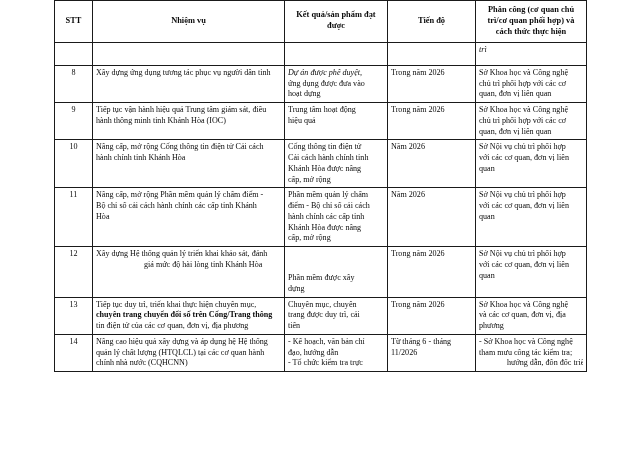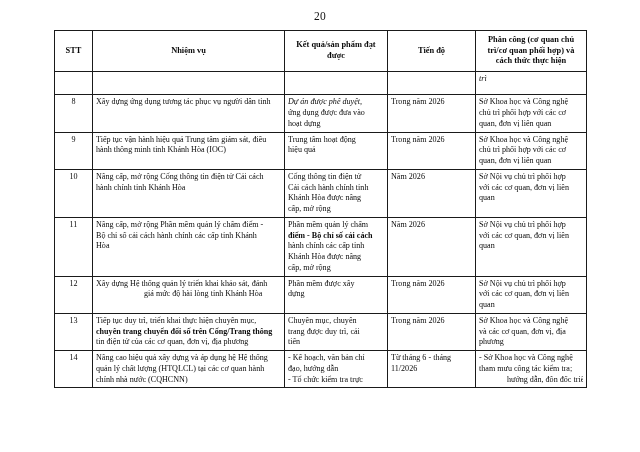--- a/index.html
+++ b/index.html
@@ -94,21 +94,20 @@
   .spacer-row td {
     height: 18px;
     font-style: italic;
   }
 </style>
 </head>
 <body>
 
 <div class="page">
 
-  <div class="page-number">20</div>
 
   <div class="table-wrap">
     <table class="doc-table">
       <colgroup>
         <col class="col-stt">
         <col class="col-task">
         <col class="col-res">
         <col class="col-prog">
         <col class="col-assign">
       </colgroup>
@@ -192,42 +191,42 @@
           </tr>
           <tr>
             <td class="stt">11</td>
             <td class="task">
               <span class="line" style="display: block; white-space: nowrap; overflow: hidden;">Nâng cấp, mở rộng Phần mềm quản lý chấm điểm -</span>
               <span class="line" style="display: block; white-space: nowrap; overflow: hidden;">Bộ chỉ số cải cách hành chính các cấp tỉnh Khánh</span>
               <span class="line" style="display: block; white-space: nowrap; overflow: hidden;">Hòa</span>
             </td>
             <td class="res">
               <span class="line" style="display: block; white-space: nowrap; overflow: hidden;">Phần mềm quản lý chấm</span>
-              <span class="line" style="display: block; white-space: nowrap; overflow: hidden; font-weight: bold;">điểm - Bộ chỉ số cải cách</span>
+              <span class="line" style="display: block; white-space: nowrap; overflow: hidden;">điểm - Bộ chỉ số cải cách</span>
               <span class="line" style="display: block; white-space: nowrap; overflow: hidden;">hành chính các cấp tỉnh</span>
               <span class="line" style="display: block; white-space: nowrap; overflow: hidden;">Khánh  Hòa  được  nâng</span>
               <span class="line" style="display: block; white-space: nowrap; overflow: hidden;">cấp, mở rộng</span>
             </td>
             <td class="prog">
               <span class="line" style="display: block; white-space: nowrap; overflow: hidden;">Năm 2026</span>
             </td>
             <td class="assign">
               <span class="line" style="display: block; white-space: nowrap; overflow: hidden;">Sở Nội vụ chủ trì phối hợp</span>
               <span class="line" style="display: block; white-space: nowrap; overflow: hidden;">với các cơ quan, đơn vị liên</span>
               <span class="line" style="display: block; white-space: nowrap; overflow: hidden;">quan</span>
             </td>
           </tr>
           <tr>
             <td class="stt">12</td>
             <td class="task">
               <span class="line" style="display: block; white-space: nowrap; overflow: hidden;">Xây dựng Hệ thống quản lý triển khai khảo sát, đánh</span>
               <span class="line" style="display: block; white-space: nowrap; overflow: hidden; padding-left: 48px;">giá mức độ hài lòng tỉnh Khánh Hòa</span>
             </td>
             <td class="res">
-              <span class="line" style="display: block; white-space: nowrap; overflow: hidden;">Phần  mềm  được  xây</span>
+              <span class="line" style="display: block; white-space: nowrap; overflow: hidden; margin-top: 24px;">Phần  mềm  được  xây</span>
               <span class="line" style="display: block; white-space: nowrap; overflow: hidden;">dựng</span>
             </td>
             <td class="prog">
               <span class="line" style="display: block; white-space: nowrap; overflow: hidden;">Trong năm 2026</span>
             </td>
             <td class="assign">
               <span class="line" style="display: block; white-space: nowrap; overflow: hidden;">Sở Nội vụ chủ trì phối hợp</span>
               <span class="line" style="display: block; white-space: nowrap; overflow: hidden;">với các cơ quan, đơn vị liên</span>
               <span class="line" style="display: block; white-space: nowrap; overflow: hidden;">quan</span>
             </td>

